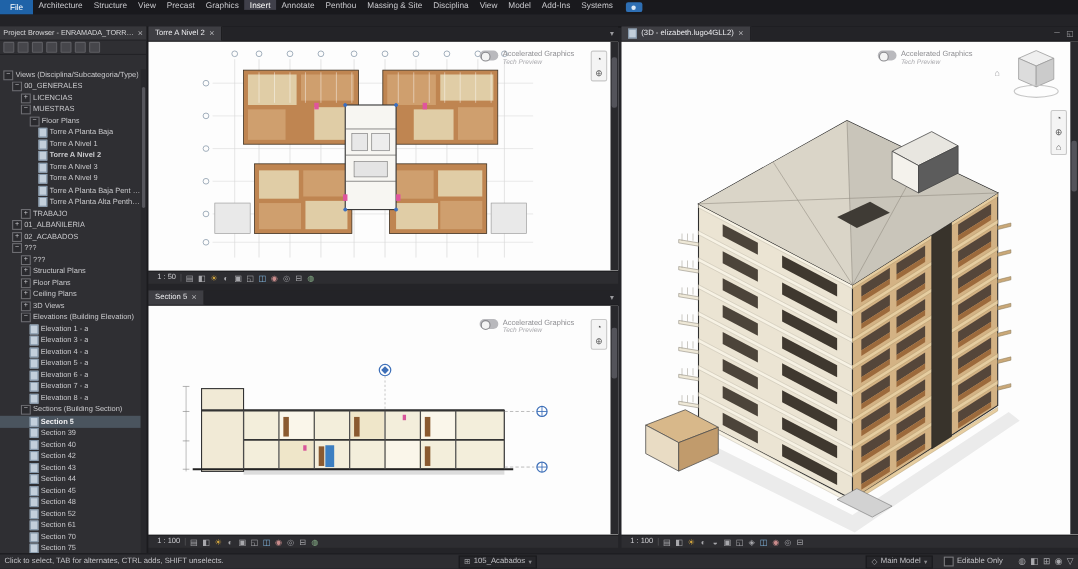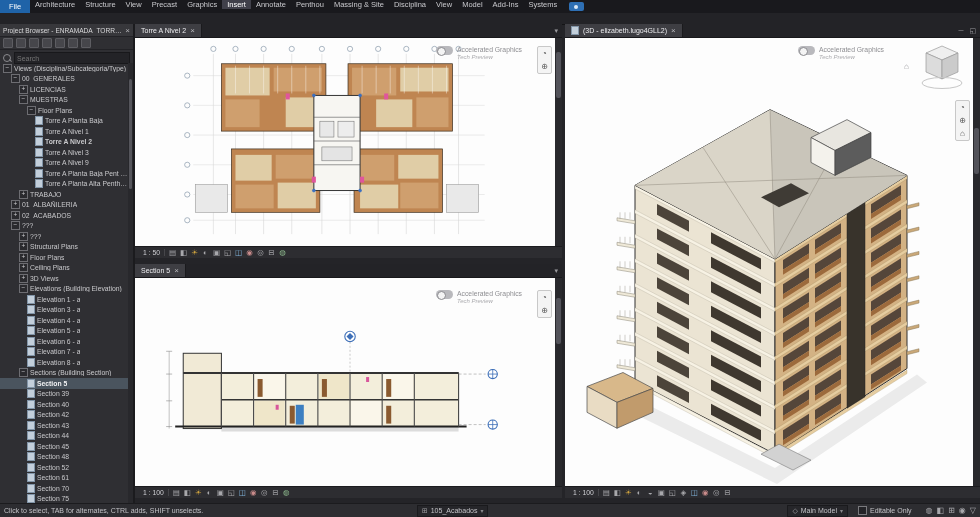--- a/index.html
+++ b/index.html
@@ -122,24 +122,20 @@
     </div>
     <div class="panel-tools">
         <span class="tool-sq"></span>
         <span class="tool-sq"></span>
         <span class="tool-sq"></span>
         <span class="tool-sq"></span>
         <span class="tool-sq"></span>
         <span class="tool-sq"></span>
         <span class="tool-sq"></span>
       </div>
-    <div class="search-row">
-      <span class="mag"></span>
-      <input class="search-input" placeholder="Search" style="">
-    </div>
     <div class="tree">
         <div class="trow" style="padding-left: 3px;">
           <span class="exp">−</span>
           <span class="tlabel">Views (Disciplina/Subcategoria/Type)</span>
         </div>
         <div class="trow" style="padding-left: 11px;">
           <span class="exp">−</span>
           <span class="tlabel">00_GENERALES</span>
         </div>
         <div class="trow" style="padding-left: 19px;">

